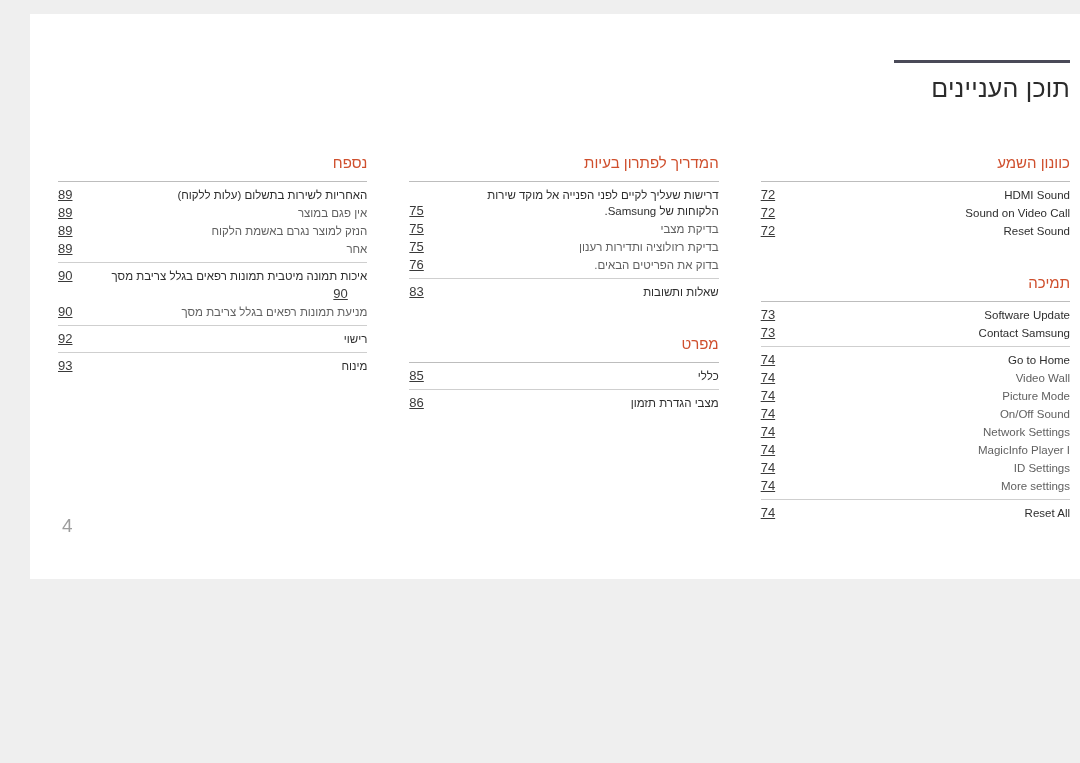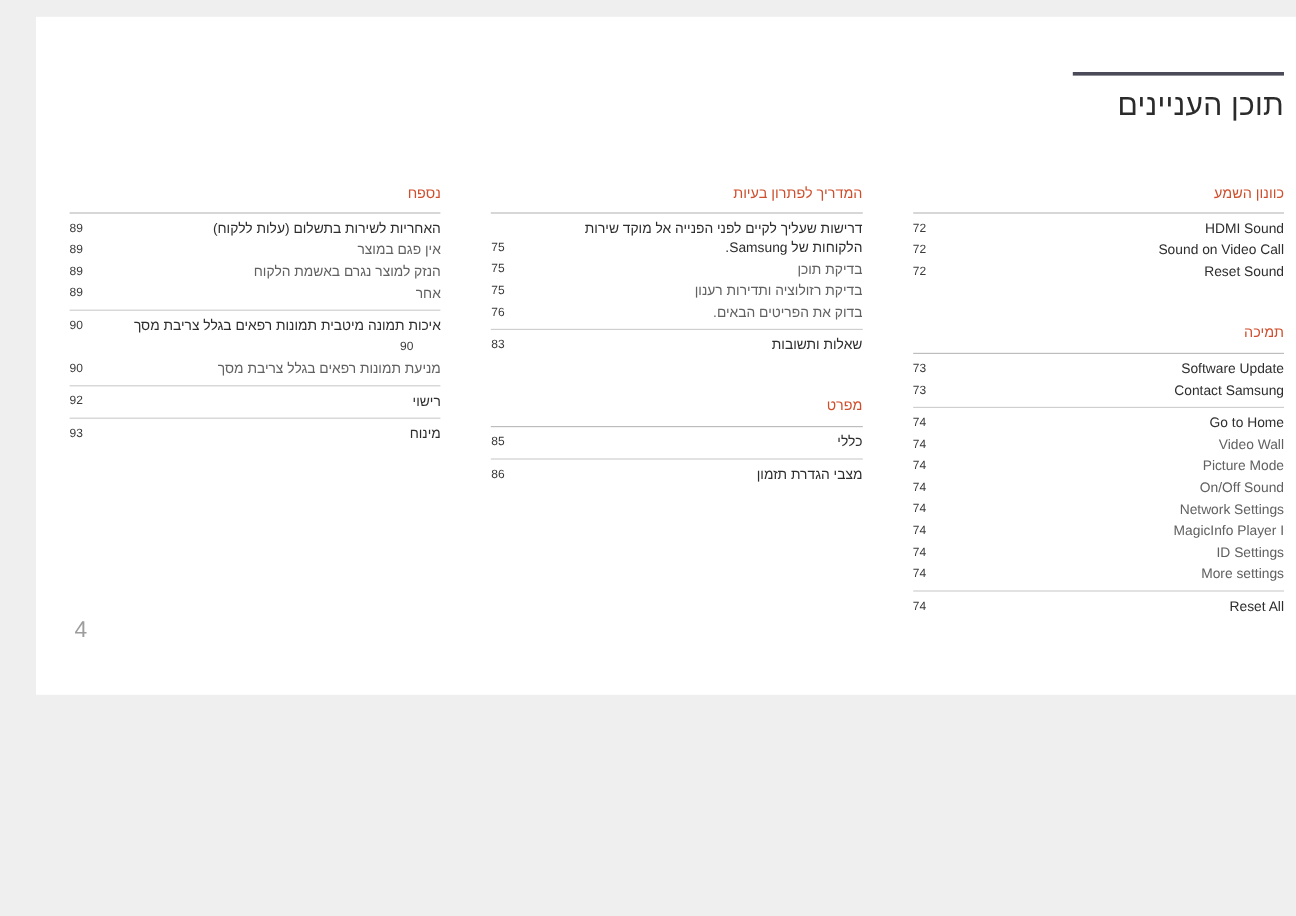--- a/index.html
+++ b/index.html
@@ -59,21 +59,21 @@
   .column {
     flex: 1 1 0;
     min-width: 0;
   }
 
   .section { margin-bottom: 26px; }
   .section:last-child { margin-bottom: 0; }
 
   .section-heading {
     color: #cf4f2d;
-    font-size: 12px;
+    font-size: 15px;
     font-weight: 400;
     text-align: right;
     margin: 0 0 9px 0;
     line-height: 1.2;
   }
   .section-heading.spacer-top { margin-top: 30px; }
 
   .group {
     border-top: 1px solid #bdbdbd;
     padding-top: 4px;
@@ -91,22 +91,23 @@
     line-height: 16px;
     padding: 1px 0;
   }
   .entry .pg {
     width: 34px;
     flex: 0 0 34px;
     text-align: left;
     color: #3a3a3a;
     direction: ltr;
     unicode-bidi: embed;
-    font-size: 10px;
+    font-size: 13px;
     order: 2;
+    text-decoration: underline;
   }
   .entry .label {
     flex: 1 1 auto;
     text-align: right;
     color: #2e2e2e;
     order: 1;
     padding-left: 6px;
   }
   .entry.sub .label { color: #616161; }
   .entry.strong .label { color: #2e2e2e; }
@@ -211,21 +212,21 @@
       </div>
       <div class="column">
         <div class="section">
           <div class="section-heading">המדריך לפתרון בעיות</div>
           <div class="group">
             <div class="entry strong wrap">
               <span class="label">דרישות שעליך לקיים לפני הפנייה אל מוקד שירות הלקוחות של Samsung.</span>
               <span class="pg">75</span>
             </div>
             <div class="entry sub">
-              <span class="label">בדיקת תוכן</span>
+              <span class="label">בדיקת מצבי</span>
               <span class="pg">75</span>
             </div>
             <div class="entry sub">
               <span class="label">בדיקת רזולוציה ותדירות רענון</span>
               <span class="pg">75</span>
             </div>
             <div class="entry sub">
               <span class="label">בדוק את הפריטים הבאים.</span>
               <span class="pg">76</span>
             </div>

